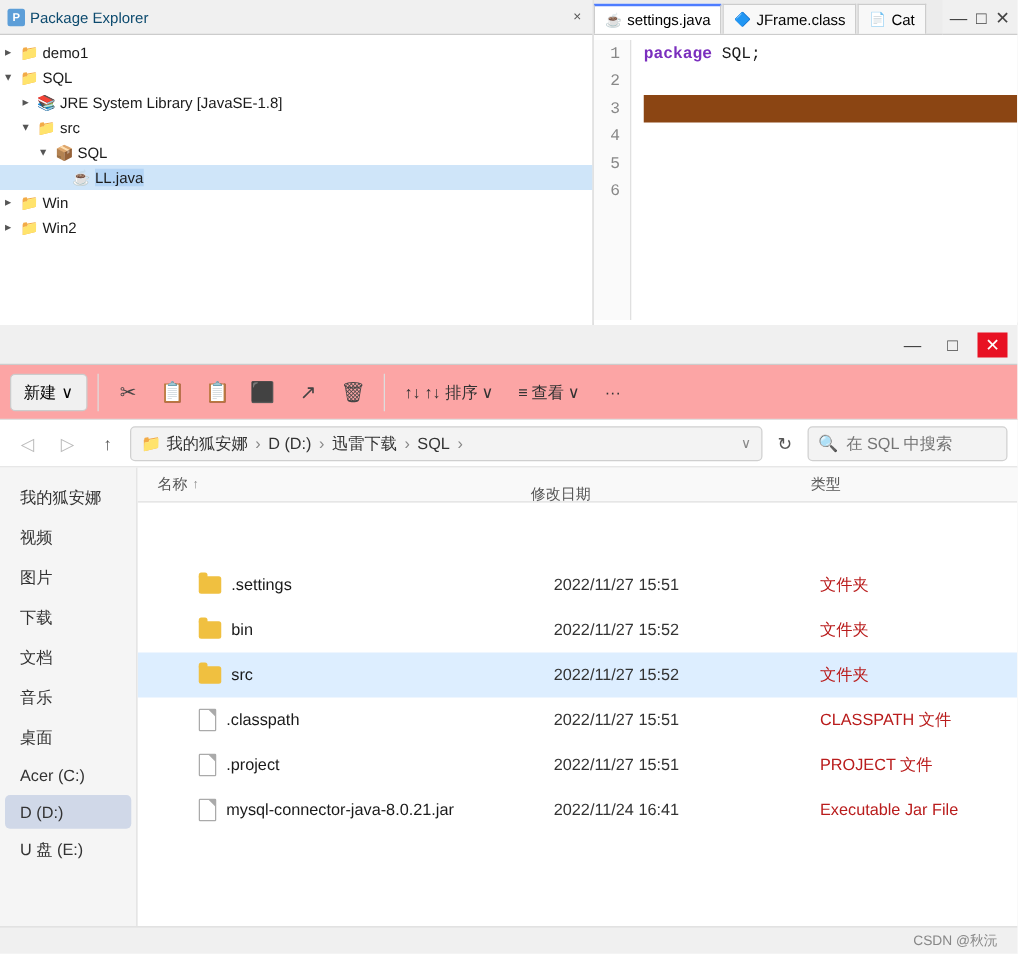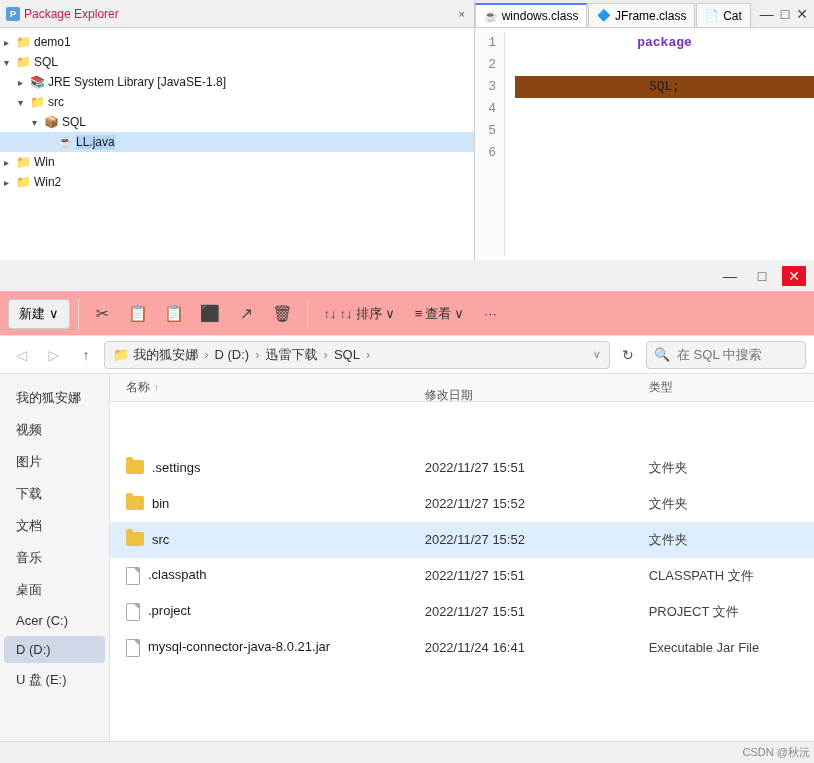--- a/index.html
+++ b/index.html
@@ -37,21 +37,21 @@
     .pe-titlebar .icon-pkg {
       width: 14px; height: 14px;
       background: #5c9ed8;
       border-radius: 2px;
       display: inline-flex; align-items: center; justify-content: center;
       font-size: 9px; color: white; font-weight: bold;
     }
 
     .pe-titlebar .title-text {
       font-size: 12px;
-      color: #be185d;
+      color: #0c4a6e;
       flex: 1;
     }
 
     .pe-titlebar .close-btn {
       font-size: 11px; cursor: pointer; color: #555;
       padding: 1px 3px;
     }
 
     .pe-tree {
       flex: 1;
@@ -137,21 +137,21 @@
       background: #fafafa;
     }
 
     .code-area {
       flex: 1;
       padding-left: 10px;
       line-height: 22px;
       overflow: hidden;
     }
 
-    .code-line { height: 22px; display: flex; align-items: center; flex-direction: column; }
+    .code-line { height: 22px; display: flex; align-items: center; }
     .code-line.highlighted-line { background: #8b4513; }
 
     .kw-purple { color: #7b2fbe; font-weight: bold; }
     .kw-black { color: #1a1a1a; }
 
     
     .ide-top-toolbar {
       position: absolute;
       top: 0;
       right: 0;
@@ -356,23 +356,23 @@
       align-items: center;
       padding: 6px 16px;
       cursor: pointer;
       font-size: 13px;
       color: #1a1a1a;
       height: 36px;
       border-bottom: 1px solid transparent;
     }
     .fe-file-row.selected { background: #ddeeff; }
 
-    .fe-file-row .col-name { flex: 2; display: flex; align-items: flex-start; gap: 8px; }
+    .fe-file-row .col-name { flex: 2; display: flex; align-items: center; gap: 8px; margin-left: 33px; }
     .fe-file-row .col-date { flex: 1.5; color: #333; }
-    .fe-file-row .col-type { flex: 1; color: #404040; }
+    .fe-file-row .col-type { flex: 1; color: #b91c1c; }
 
     .folder-icon {
       width: 18px; height: 14px;
       background: #f0c040;
       border-radius: 0 2px 2px 2px;
       display: inline-block;
       position: relative;
     }
     .folder-icon::before {
       content: '';
@@ -402,21 +402,21 @@
       width: 0; height: 0;
       border-style: solid;
       border-width: 0 5px 5px 0;
       border-color: transparent #aaa transparent transparent;
     }
 
     .fe-statusbar {
       display: flex;
       align-items: center;
       justify-content: flex-end;
-      padding: 2px 4px;
+      padding: 2px 16px;
       background: #f0f0f0;
       border-top: 1px solid #ddd;
       font-size: 11px;
       color: #888;
       height: 22px;
     }
 
     
     ::-webkit-scrollbar { width: 6px; height: 6px; }
     ::-webkit-scrollbar-track { background: #f0f0f0; }
@@ -483,21 +483,21 @@
       <span class="item-icon">📁</span>
       <span class="item-label">Win2</span>
     </div>
       </div>
   </div>
 
   <div class="editor-area">
     <div class="editor-tabs" id="editor-tabs-container">
     <div class="editor-tab active">
       <span class="tab-icon">☕</span>
-      <span>windows.class</span>
+      <span>settings.java</span>
     </div>
         <div class="editor-tab">
       <span class="tab-icon">🔷</span>
       <span>JFrame.class</span>
     </div>
         <div class="editor-tab">
       <span class="tab-icon">📄</span>
       <span>Cat</span>
     </div>
       </div>

